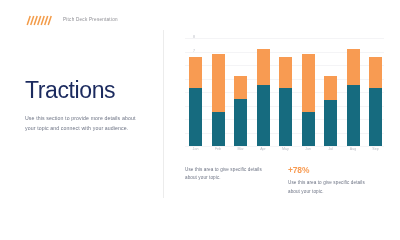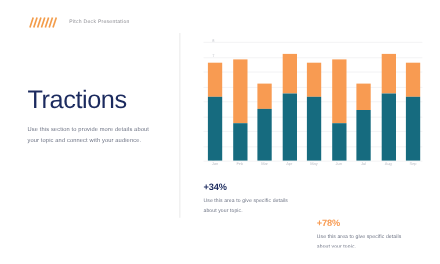--- a/index.html
+++ b/index.html
@@ -183,21 +183,21 @@
     width: 88px;
   }
   .stat-value {
     font-size: 8.4px;
     font-weight: bold;
     line-height: 1;
     margin: 0 0 5px 0;
     letter-spacing: -0.1px;
   }
   .stat-value.navy { color: #1b2a5e; }
-  .stat-value.orange { color: #f89b52; margin-top: 32px; }
+  .stat-value.orange { color: #f89b52; }
   .stat-desc {
     font-size: 4.6px;
     line-height: 1.85;
     color: #6d7384;
     margin: 0;
     letter-spacing: 0.1px;
   }
 </style>
 </head>
 <body>
@@ -297,21 +297,20 @@
         <div class="x-tick">May</div>
         <div class="x-tick">Jun</div>
         <div class="x-tick">Jul</div>
         <div class="x-tick">Aug</div>
         <div class="x-tick">Sep</div>
       </div>
   </div>
 
   <div id="stats">
     <div class="stat">
-      <p class="stat-value navy">+34%</p>
       <p class="stat-desc">Use this area to give specific details about your topic.</p>
     </div>
     <div class="stat">
       <p class="stat-value orange">+78%</p>
       <p class="stat-desc">Use this area to give specific details about your topic.</p>
     </div>
   </div>
 
 </div>
 

